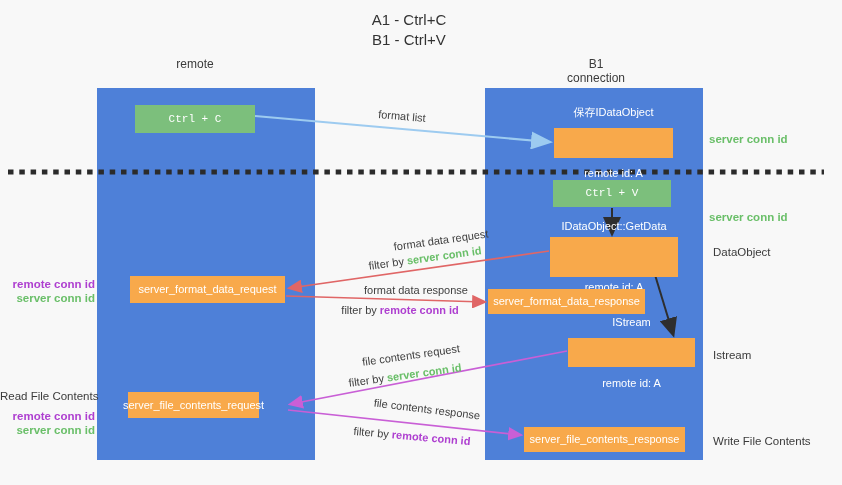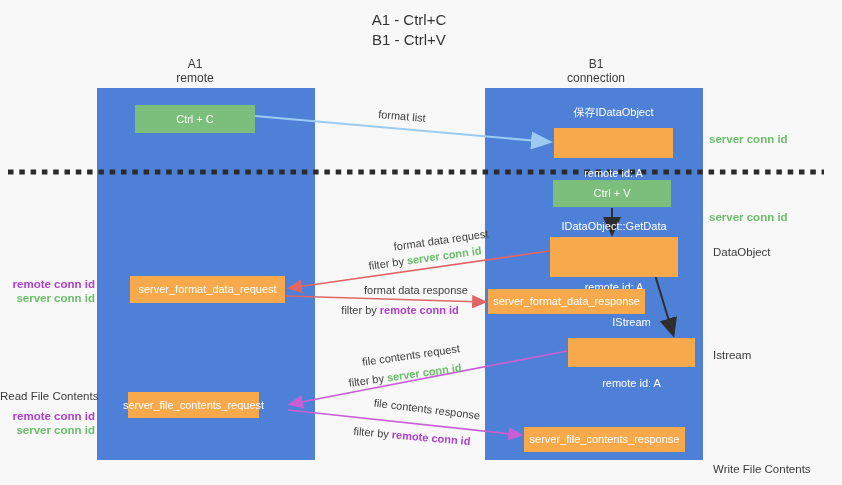--- a/index.html
+++ b/index.html
@@ -19,21 +19,21 @@
     position:absolute; top:57px; width:120px; text-align:center;
     font-size:12px; line-height:14px; color:#3b3b3b; z-index:2;
   }
   .lane-header-a{left:135px;} .lane-header-b{left:536px;}
   .arrows{position:absolute; left:0; top:0; z-index:2; pointer-events:none;}
   .node{
     position:absolute; z-index:3; display:flex; flex-direction:column;
     align-items:center; justify-content:center;
     color:#fff; font-size:11px; line-height:13px; text-align:center;
   }
-  .green{background:#7CBF7C;}
+  .green{background:#7CBF7C;font-family:Liberation Mono, monospace;}
   .orange{background:#F8A94B;gap:48px;}
   .edge-label{
     position:absolute; z-index:4; white-space:nowrap;
     font-size:11px; color:#404040; transform-origin:center;
   }
   .side-label{position:absolute; z-index:4; white-space:nowrap; font-size:11.5px;}
   .left-col{left:0; width:95px; text-align:right;}
   .green-txt{color:#6abf69; font-weight:bold;}
   .purple-txt{color:#ae3fd0; font-weight:bold;}
   .plain-txt{color:#3b3b3b;}
@@ -42,21 +42,20 @@
 <body>
 
 <div class="canvas">
 
   <div class="title">
     <div>A1 - Ctrl+C</div>
     <div>B1 - Ctrl+V</div>
   </div>
 
   <div class="lane-header lane-header-a">
-    <div>A1</div>
     <div>remote</div>
   </div>
   <div class="lane-header lane-header-b">
     <div>B1</div>
     <div>connection</div>
   </div>
 
   <div class="lane lane-a"></div>
   <div class="lane lane-b"></div>
 
@@ -151,21 +150,21 @@
 
   <div class="edge-label" style="left:427px; top:409px; transform:translate(-50%,-50%) rotate(7deg);">file contents response</div>
   <div class="edge-label" style="left:412px; top:436px; transform:translate(-50%,-50%) rotate(5deg);">
     <span>filter by </span><span class="purple-txt">remote conn id</span>
   </div>
 
   <div class="side-label green-txt" style="left:709px; top:133px;">server conn id</div>
   <div class="side-label green-txt" style="left:709px; top:211px;">server conn id</div>
   <div class="side-label plain-txt" style="left:713px; top:246px;">DataObject</div>
   <div class="side-label plain-txt" style="left:713px; top:349px;">Istream</div>
-  <div class="side-label plain-txt" style="left:713px; top:435px;margin-top:28px;">Write File Contents</div>
+  <div class="side-label plain-txt" style="left:713px; top:435px;">Write File Contents</div>
 
   <div class="side-label left-col purple-txt" style="top:278px;">remote conn id</div>
   <div class="side-label left-col green-txt" style="top:292px;">server conn id</div>
   <div class="side-label left-col plain-txt" style="top:390px;">Read File Contents</div>
   <div class="side-label left-col purple-txt" style="top:410px;">remote conn id</div>
   <div class="side-label left-col green-txt" style="top:424px;">server conn id</div>
 
 </div>
 
 </body></html>

